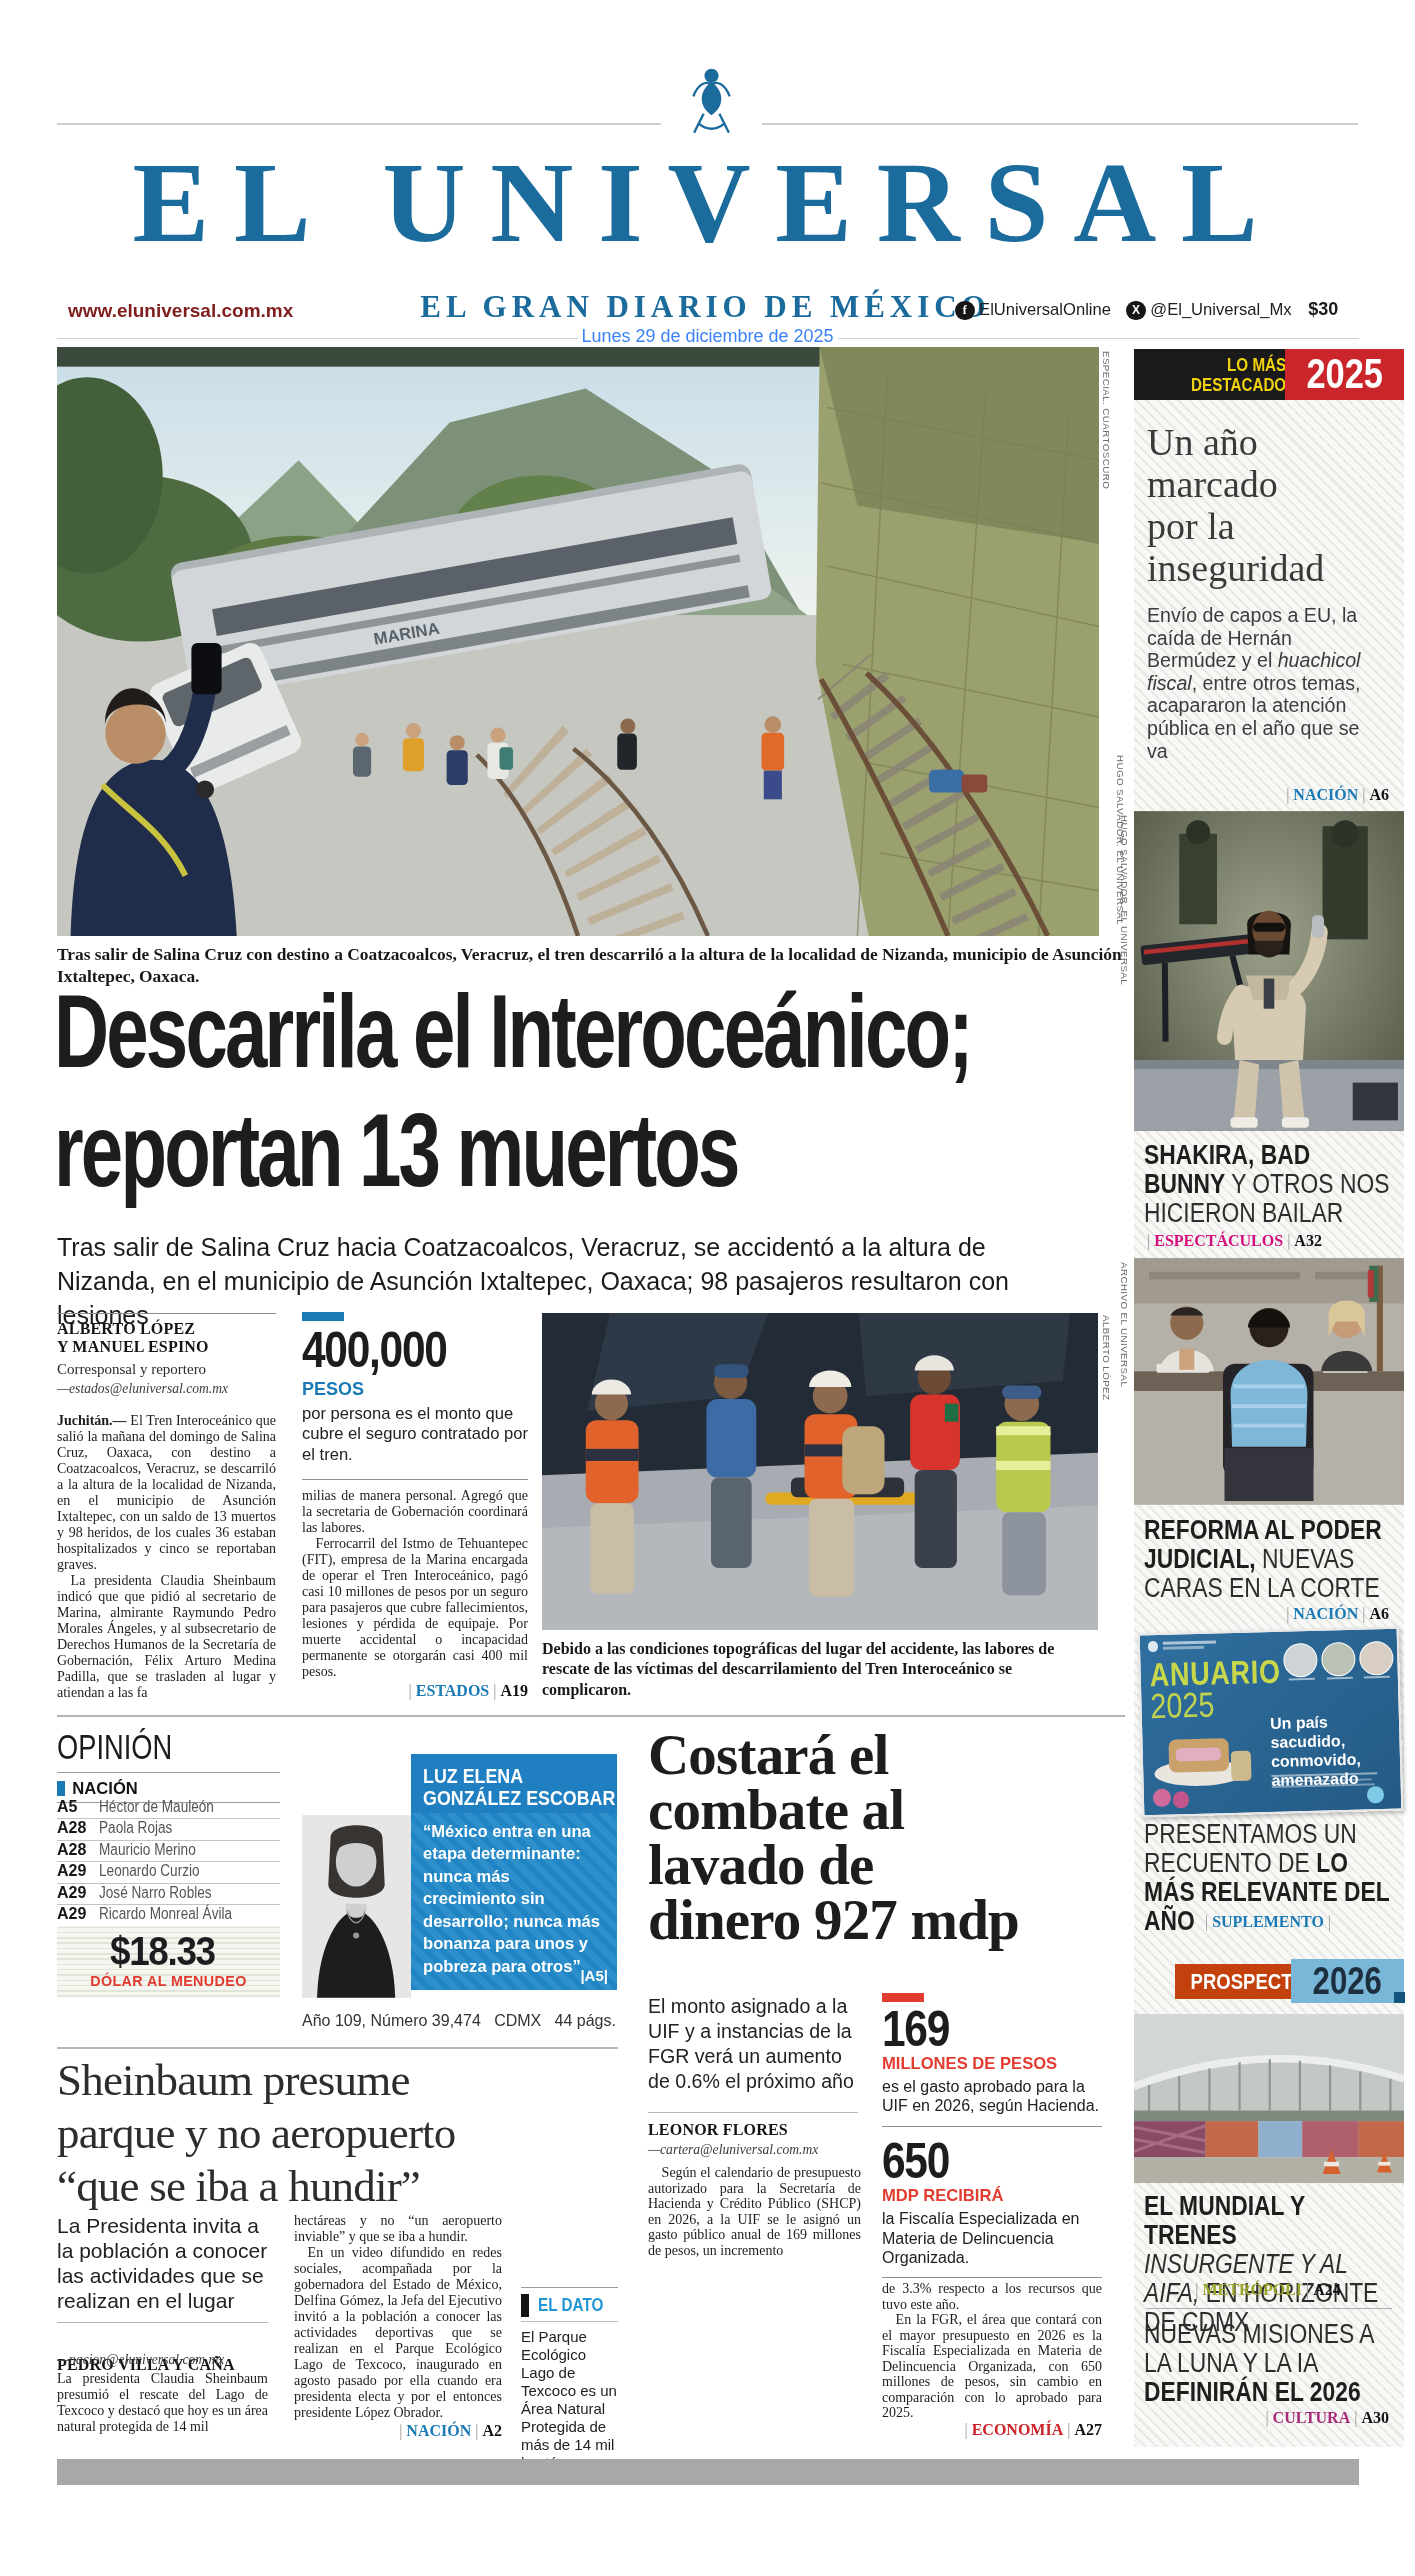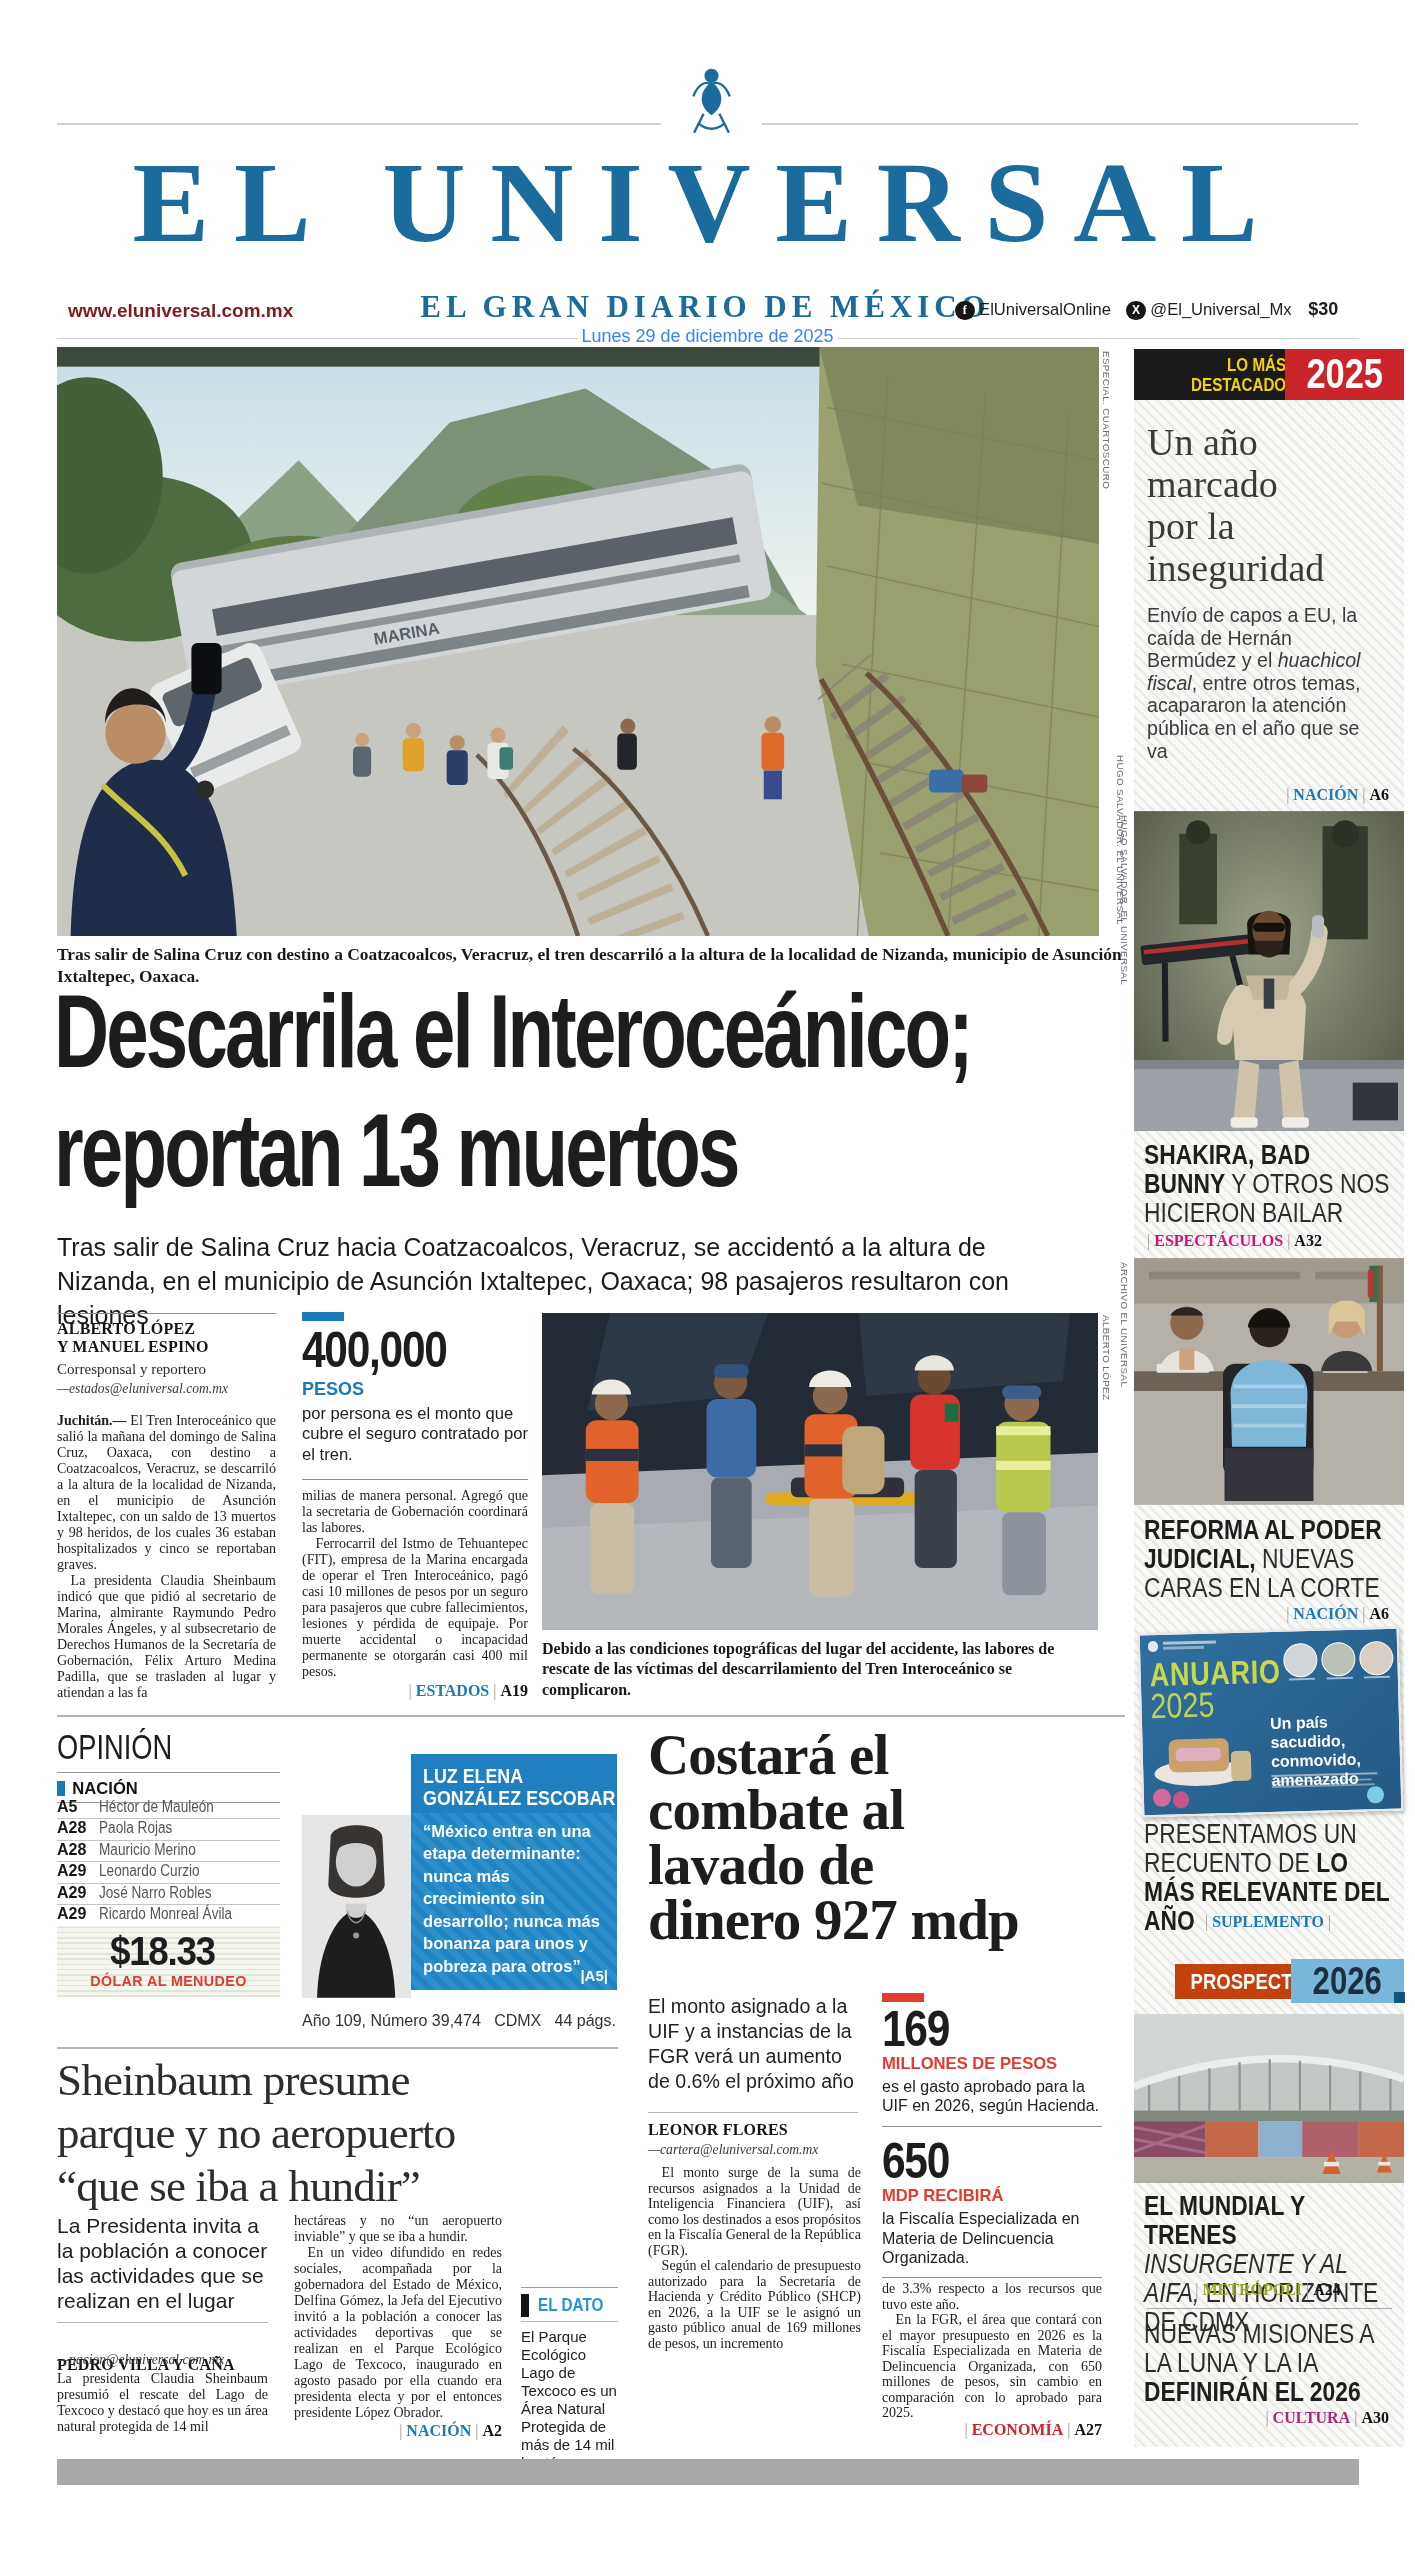--- a/index.html
+++ b/index.html
@@ -331,23 +331,20 @@
   <div style="font-size:57px;line-height:55px;letter-spacing:-0.8px;">dinero 927 mdp</div>
 </div>
 
 <div class="abs deckTxt" style="left:648px;top:1994px;width:210px;font-size:19.6px;line-height:25px;">El monto asignado a la UIF y a instancias de la FGR verá un aumento de 0.6% el próximo año</div>
 <div class="rule" style="left:648px;top:2112px;width:210px;height:0.8px;"></div>
 <div class="abs byline" style="left:648px;top:2121px;">LEONOR FLORES</div>
 <div class="abs email" style="left:648px;top:2142px;">—cartera@eluniversal.com.mx</div>
 
 <div class="abs bodytext" style="left:648px;top:2165px;width:213px;line-height:15.5px;">
   <p>
-      <span class="indent">El monto surge de la suma de recursos asignados a la Unidad de Inteligencia Financiera (UIF), así como los destinados a esos propósitos en la Fiscalía General de la República (FGR).</span>
-    </p>
-  <p>
       <span class="indent">Según el calendario de presupuesto autorizado para la Secretaría de Hacienda y Crédito Público (SHCP) en 2026, a la UIF se le asignó un gasto público anual de 169 millones de pesos, un incremento</span>
     </p>
 </div>
 
 <div class="abs" style="left:882px;top:1993px;width:220px;">
   <div style="width:42px;height:9px;background:#e23b30;"></div>
   <div class="bignum" style="font-size:50px;line-height:50px;margin-top:1.5px;">169</div>
   <div class="statlabel c-red" style="font-size:16.6px;color:#e23b30;">MILLONES DE PESOS</div>
   <div class="deckTxt" style="font-size:16px;line-height:19.6px;margin-top:3px;">es el gasto aprobado para la UIF en 2026, según Hacienda.</div>
   <div style="border-top:1.5px solid #8c8c8c;margin-top:10.6px;"></div>

